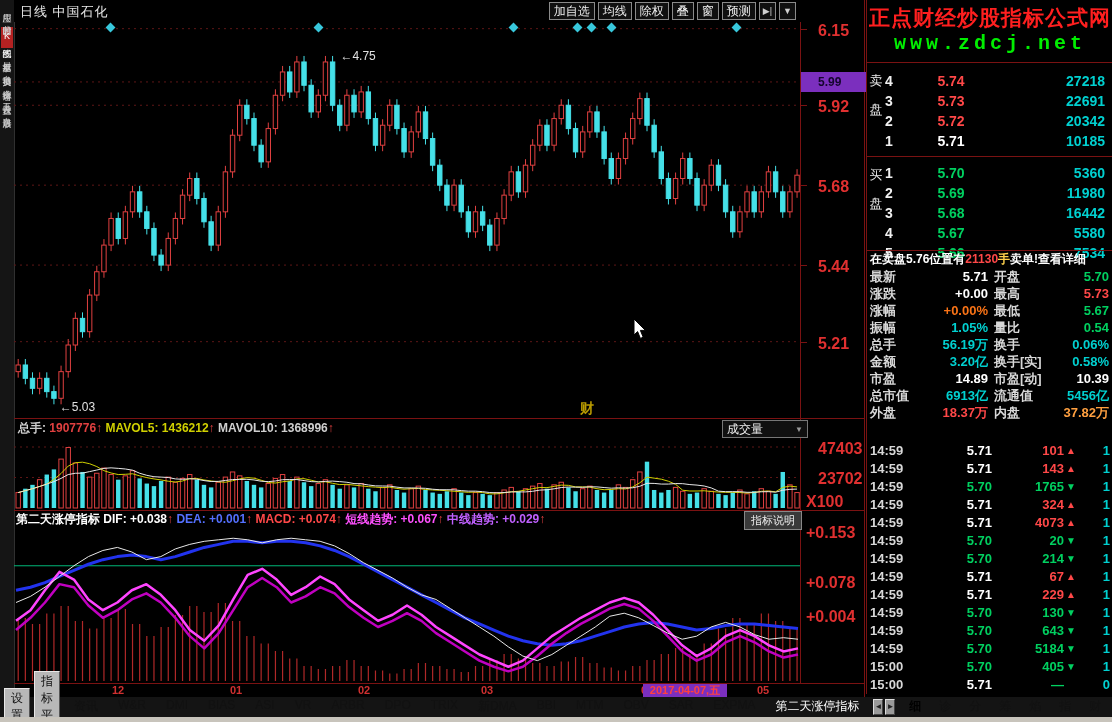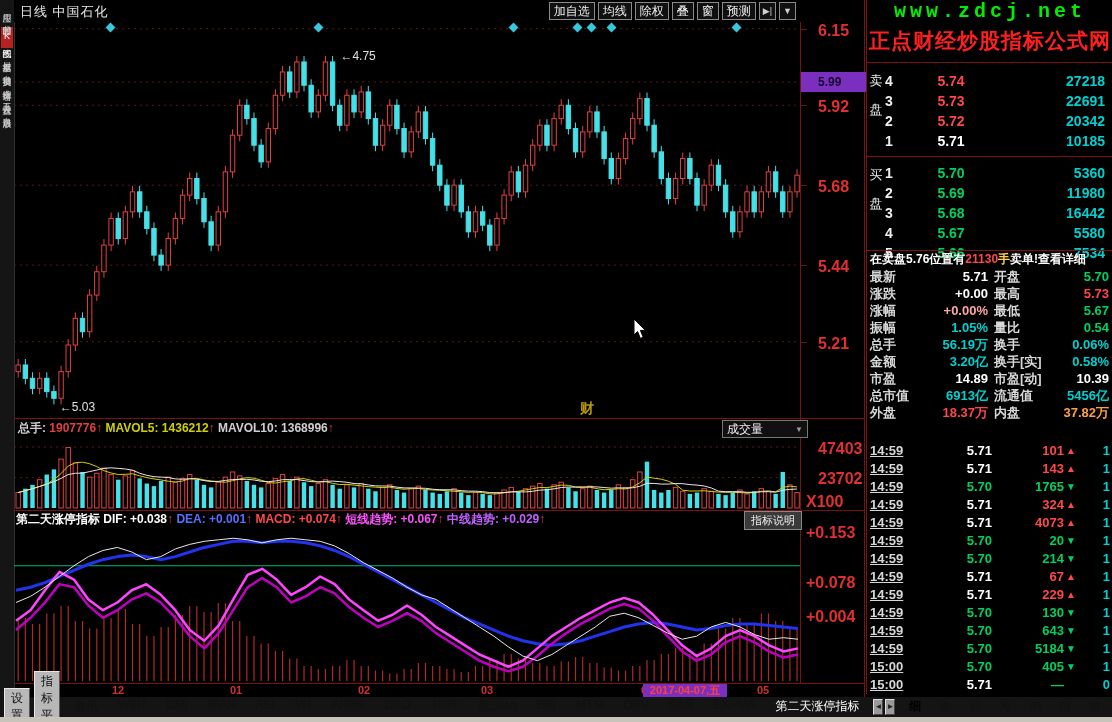--- a/index.html
+++ b/index.html
@@ -69,21 +69,21 @@
   .st-row{display:flex;height:17px;align-items:center;font-size:13px;font-weight:bold;}
   .st-l1{width:52px;color:#d8d8d8;padding-left:3px;white-space:nowrap;}
   .st-v1{width:66px;text-align:right;}
   .st-l2{width:62px;color:#d8d8d8;padding-left:6px;white-space:nowrap;}
   .st-v2{flex:1;text-align:right;padding-right:4px;}
   #sector-bar{position:absolute;left:0;top:421px;width:246px;height:18px;display:flex;font-size:13px;}
   #sector-left{flex:1;border:1px solid #7a1212;display:flex;justify-content:space-between;align-items:center;padding:0 4px;}
   #sector-right{width:88px;border:1px solid #7a1212;border-left:none;display:flex;align-items:center;justify-content:center;color:#f0f0f0;}
   #ticks{position:absolute;left:0;top:441px;width:246px;}
   .tk-row{display:flex;height:18px;align-items:center;font-size:13px;font-weight:bold;}
-  .tk-time{width:46px;color:#d8d8d8;padding-left:3px;text-decoration:underline;}
+  .tk-time{width:46px;color:#d8d8d8;padding-left:3px;}
   .tk-price{width:76px;text-align:right;}
   .tk-vol{width:72px;text-align:right;}
   .tk-arr{width:14px;font-size:10px;text-align:center;}
   .tk-n{flex:1;text-align:right;padding-right:3px;color:#00d0d0;}
   
   .diamond{position:absolute;width:7px;height:7px;background:#38c8dc;transform:rotate(45deg);}
   .annot{position:absolute;color:#e0e0e0;font-size:12px;white-space:nowrap;}
   #watermark-cai{position:absolute;left:580px;top:400px;color:#b89a00;font-size:14px;font-weight:bold;}
   #cursor{position:absolute;left:633px;top:319px;}
 </style>
@@ -665,22 +665,22 @@
         <div class="rtab">分</div>
         <div class="rtab">筹</div>
         <div class="rtab">焰</div>
         <div class="rtab">指</div>
         <div class="rtab">财</div>
       </div>
     </div>
   <div id="bottom-edge"></div>
 
   <div id="right-panel">
+    <div id="site-title">正点财经炒股指标公式网</div>
     <div id="site-url">www.zdcj.net</div>
-    <div id="site-title">正点财经炒股指标公式网</div>
     <div id="order-book">
       <div class="side-label" id="sell-label" style="top: 10px;">
           <div>卖</div>
           <div style="height:14px"></div>
           <div>盘</div>
         </div>
       <div class="side-label" id="buy-label" style="top: 104px;">
           <div>买</div>
           <div style="height:14px"></div>
           <div>盘</div>
@@ -751,21 +751,21 @@
           <span class="st-v2" style="color: rgb(0, 208, 96);">5.70</span>
         </div>
         <div class="st-row">
           <span class="st-l1">涨跌</span>
           <span class="st-v1" style="color: rgb(255, 255, 255);">+0.00</span>
           <span class="st-l2">最高</span>
           <span class="st-v2" style="color: rgb(255, 72, 72);">5.73</span>
         </div>
         <div class="st-row">
           <span class="st-l1">涨幅</span>
-          <span class="st-v1" style="color: #fca5a5;">+0.00%</span>
+          <span class="st-v1" style="color: #f97316;">+0.00%</span>
           <span class="st-l2">最低</span>
           <span class="st-v2" style="color: rgb(0, 208, 96);">5.67</span>
         </div>
         <div class="st-row">
           <span class="st-l1">振幅</span>
           <span class="st-v1" style="color: rgb(0, 208, 208);">1.05%</span>
           <span class="st-l2">量比</span>
           <span class="st-v2" style="color: rgb(0, 208, 96);">0.54</span>
         </div>
         <div class="st-row">

